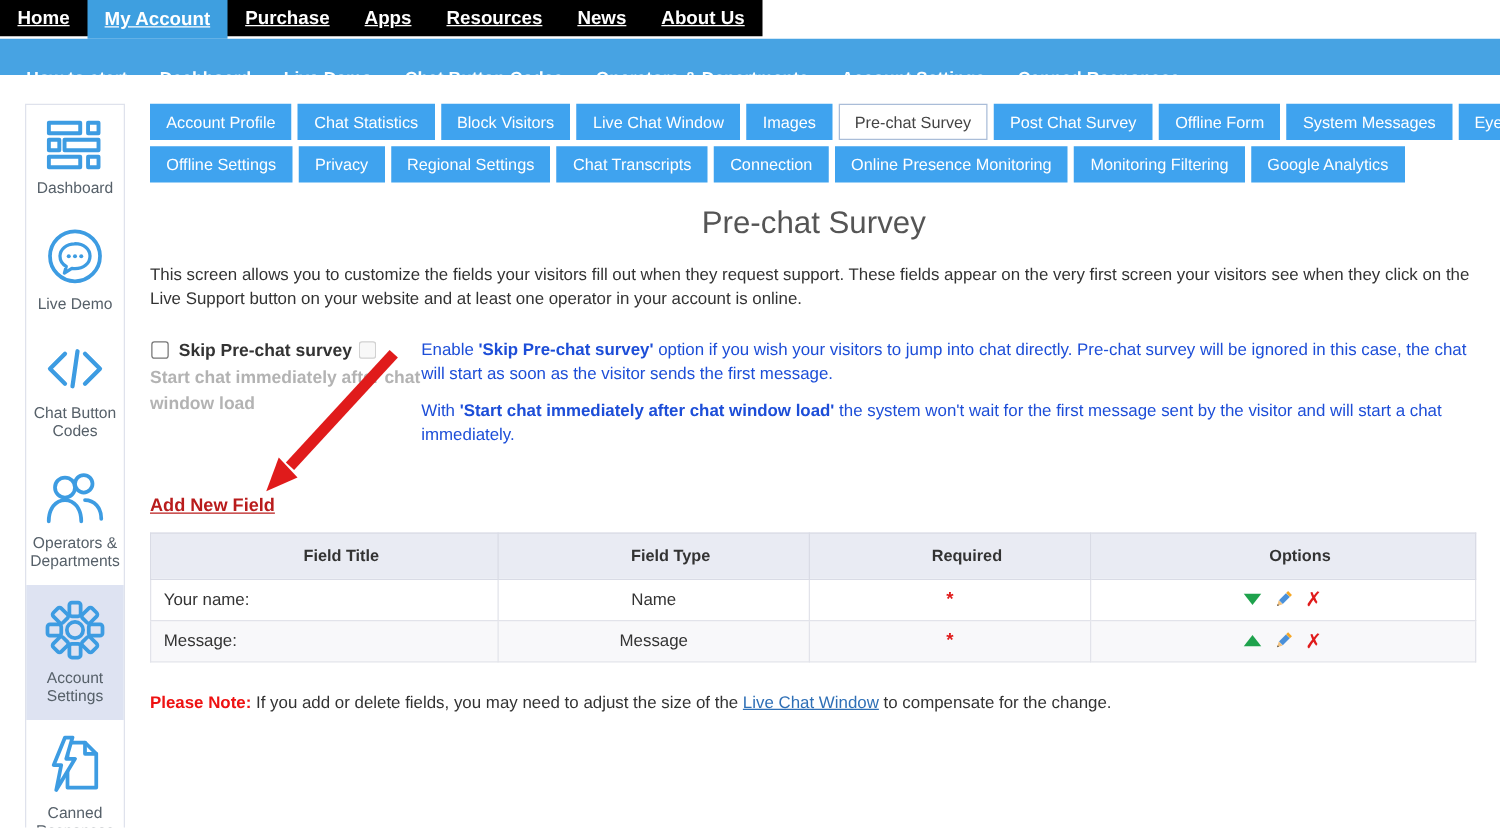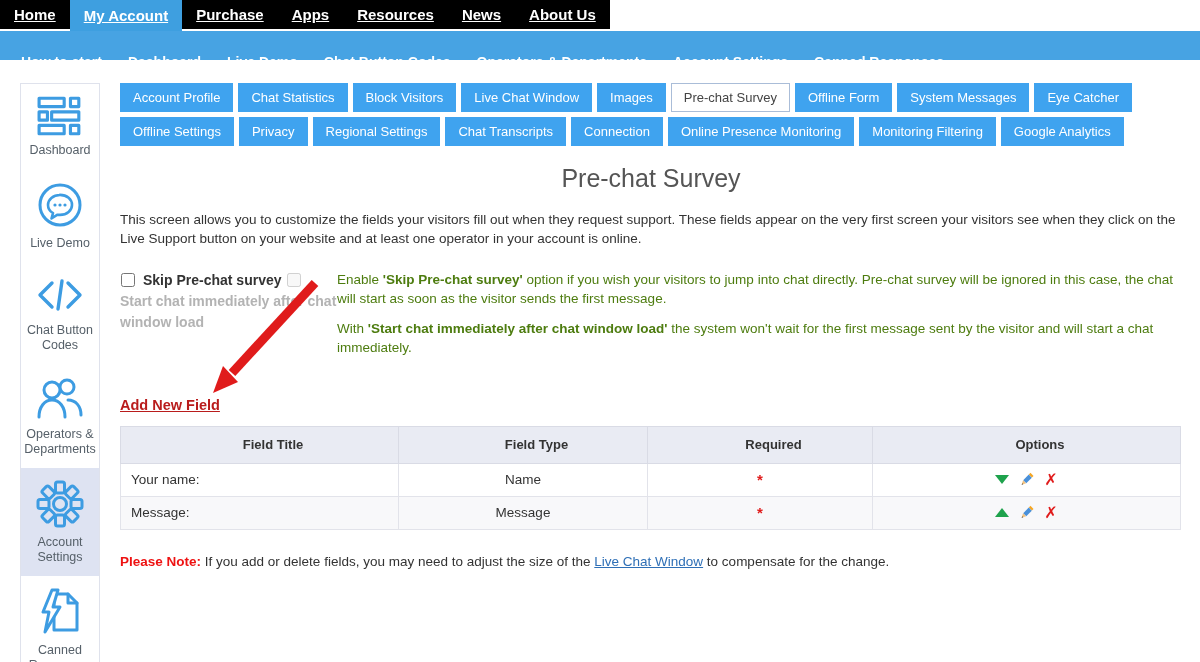--- a/index.html
+++ b/index.html
@@ -55,21 +55,21 @@
 
   .page-title { text-align:center; font-size:25px; font-weight:400; color:#555; margin-top:18px; }
 
   .desc { margin-top:15px; font-size:13.5px; color:#333; line-height:19.5px; width:1062px; }
 
   .opts { display:flex; margin-top:21px; }
   .opts-left { width:217px; flex-shrink:0; }
   .chk-row { font-size:14px; font-weight:bold; color:#333; line-height:21px; }
   .chk-row input { vertical-align:-2px; margin:0 8px 0 1px; width:14px; height:14px; }
   .chk-row.disabled { color:#b3b3b3; margin-top:15px; }
-  .opts-right { font-size:13.5px; color:#4d7c0f; line-height:19px; }
+  .opts-right { font-size:13.5px; color:#1d4ed8; line-height:19px; }
   .opts-right p { margin:0 0 11px 0; }
   .opts-right b { font-weight:bold; }
 
   .add-field {
     display:inline-block; margin-top:29px; font-size:14.5px; font-weight:bold;
     color:#b91c1c; text-decoration:underline;
   }
 
   .arrow-svg { position:absolute; left:80px; top:216px; pointer-events:none; }
 
@@ -205,20 +205,21 @@
 
 <main class="main">
 
   <div class="tabs tabs-r1">
     <a class="tab">Account Profile</a>
     <a class="tab">Chat Statistics</a>
     <a class="tab">Block Visitors</a>
     <a class="tab">Live Chat Window</a>
     <a class="tab">Images</a>
     <a class="tab active">Pre-chat Survey</a>
+    <a class="tab">Post Chat Survey</a>
     <a class="tab">Offline Form</a>
     <a class="tab">System Messages</a>
     <a class="tab">Eye Catcher</a>
 
   </div>
 
   <div class="tabs tabs-r2">
     <a class="tab">Offline Settings</a>
     <a class="tab">Privacy</a>
     <a class="tab">Regional Settings</a>

